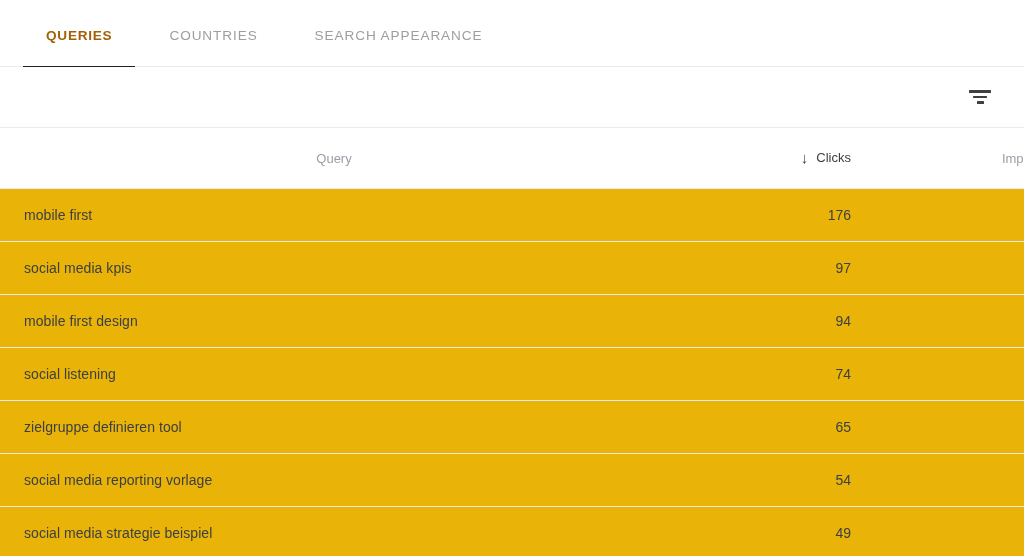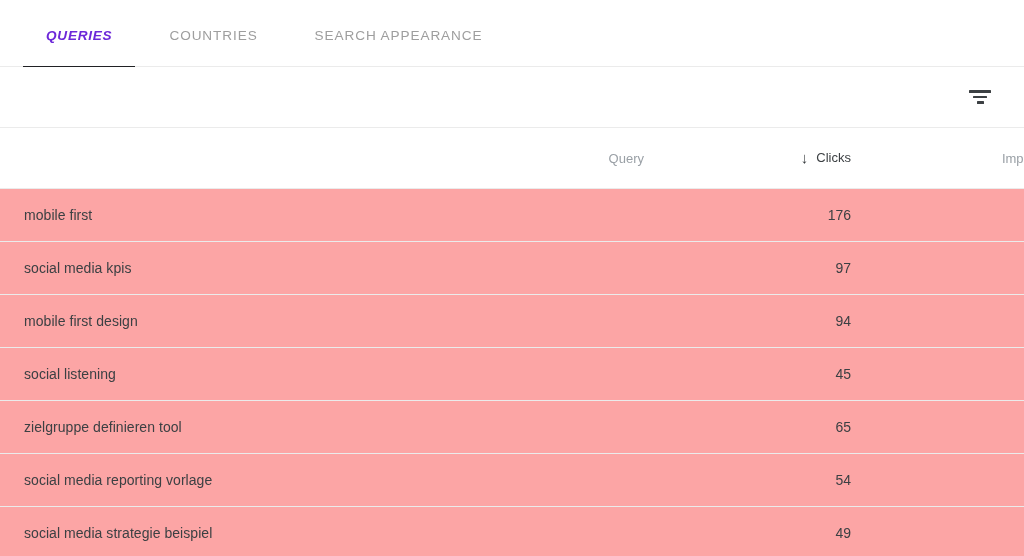--- a/index.html
+++ b/index.html
@@ -51,24 +51,23 @@
     color: #9e9e9e;
     text-transform: uppercase;
     white-space: nowrap;
     cursor: pointer;
     user-select: none;
     font-weight: 400;
     padding-top: 2px;
   }
   .tab:last-child { margin-right: 0; margin-top: 48px; }
   .tab.active {
-    color: #6d28d9;
+    color: #a16207;
     font-weight: 700;
     letter-spacing: 0.75px;
-    font-style: italic;
   }
   .tab.active::after {
     content: "";
     position: absolute;
     left: -23px;
     right: -23px;
     bottom: -1px;
     height: 3px;
     background: #202124;
   }
@@ -124,21 +123,21 @@
     height: 60px;
     font-weight: 400;
     font-size: 13px;
     color: #9aa0a6;
     border-bottom: 1px solid #ebebeb;
     padding: 0;
     background: #fff;
     vertical-align: middle;
   }
   .th-query {
-    text-align: right;
+    text-align: center;
     padding-left: 24px !important;
     width: 620px;
   }
   .th-clicks {
     text-align: right;
     padding-right: 24px !important;
     width: 207px;
     color: #3c4043 !important;
     cursor: pointer;
   }
@@ -162,21 +161,21 @@
     transform: translateY(-0.5px);
   }
 
   .table tbody td {
     height: 52px;
     border-bottom: 1px solid #ebebeb;
     padding: 0;
     font-size: 14px;
     color: #3c4043;
     vertical-align: middle;
-    background: #fca5a5;
+    background: #eab308;
   }
   .td-query {
     text-align: left;
     padding-left: 24px !important;
     color: #3c4043;
     letter-spacing: 0.05px;
   }
   .td-clicks {
     text-align: right;
     padding-right: 24px !important;
@@ -248,21 +247,21 @@
         <td class="td-clicks">97</td>
         <td class="td-impr">968</td>
       </tr>
       <tr>
         <td class="td-query">mobile first design</td>
         <td class="td-clicks">94</td>
         <td class="td-impr">527</td>
       </tr>
       <tr>
         <td class="td-query">social listening</td>
-        <td class="td-clicks">45</td>
+        <td class="td-clicks">74</td>
         <td class="td-impr">2,684</td>
       </tr>
       <tr>
         <td class="td-query">zielgruppe definieren tool</td>
         <td class="td-clicks">65</td>
         <td class="td-impr">233</td>
       </tr>
       <tr>
         <td class="td-query">social media reporting vorlage</td>
         <td class="td-clicks">54</td>

